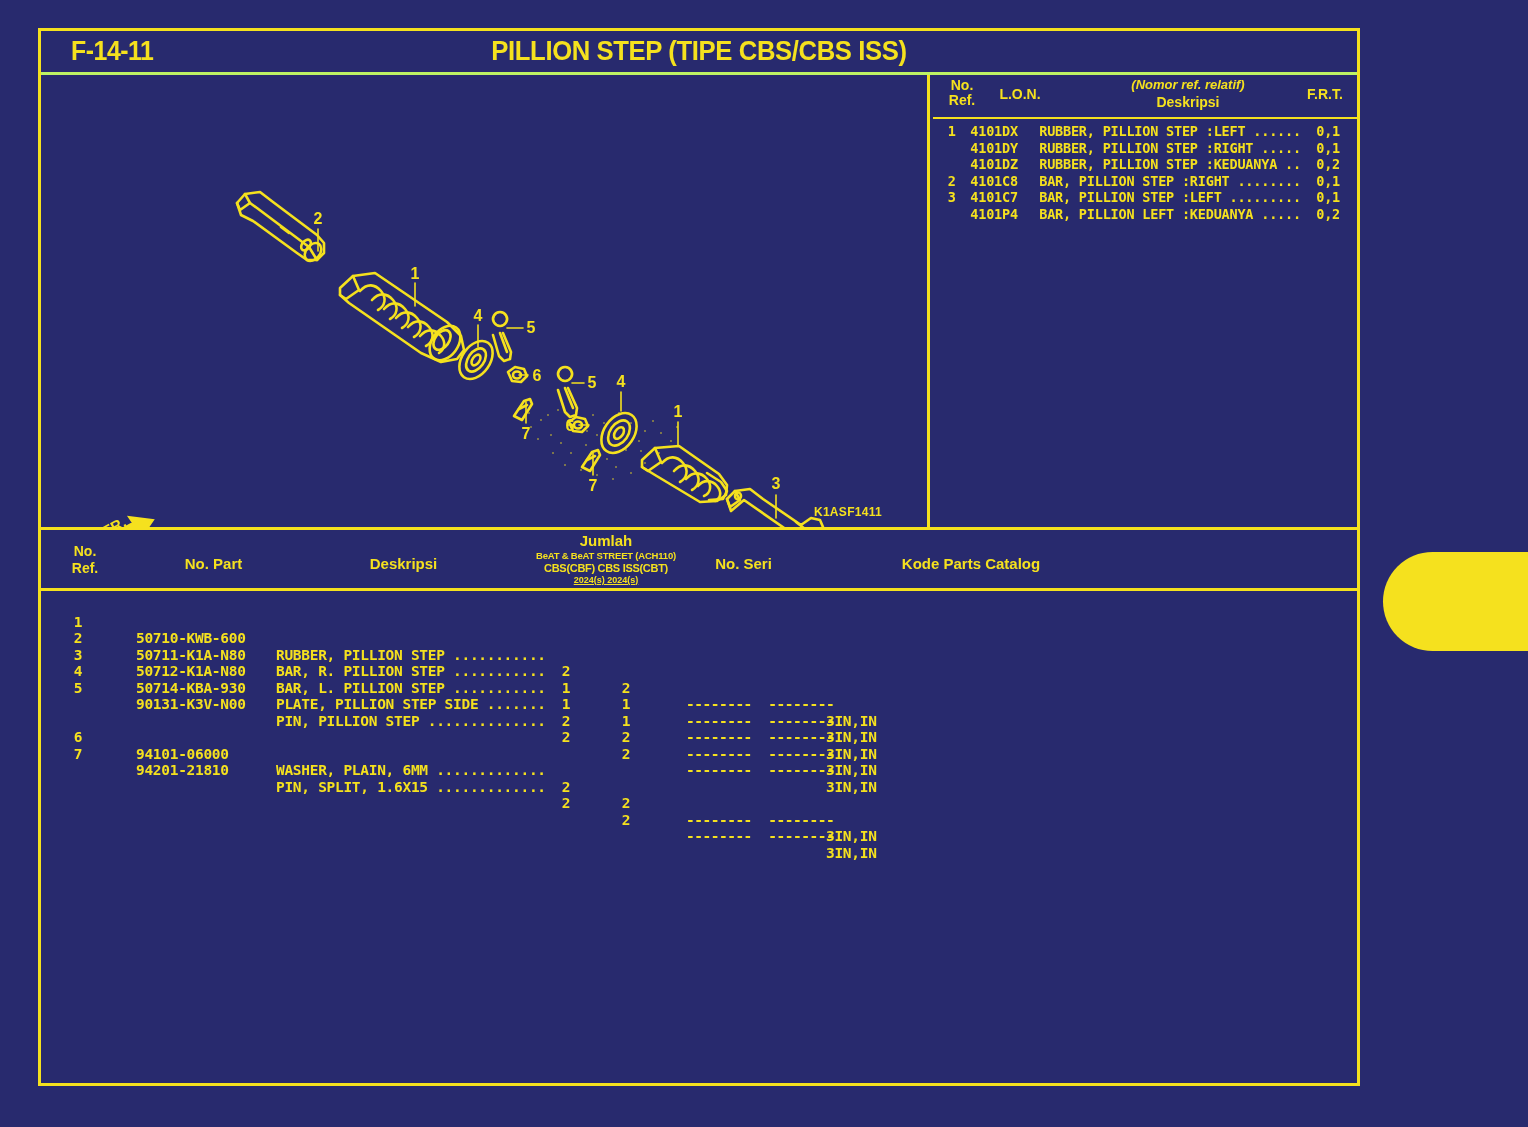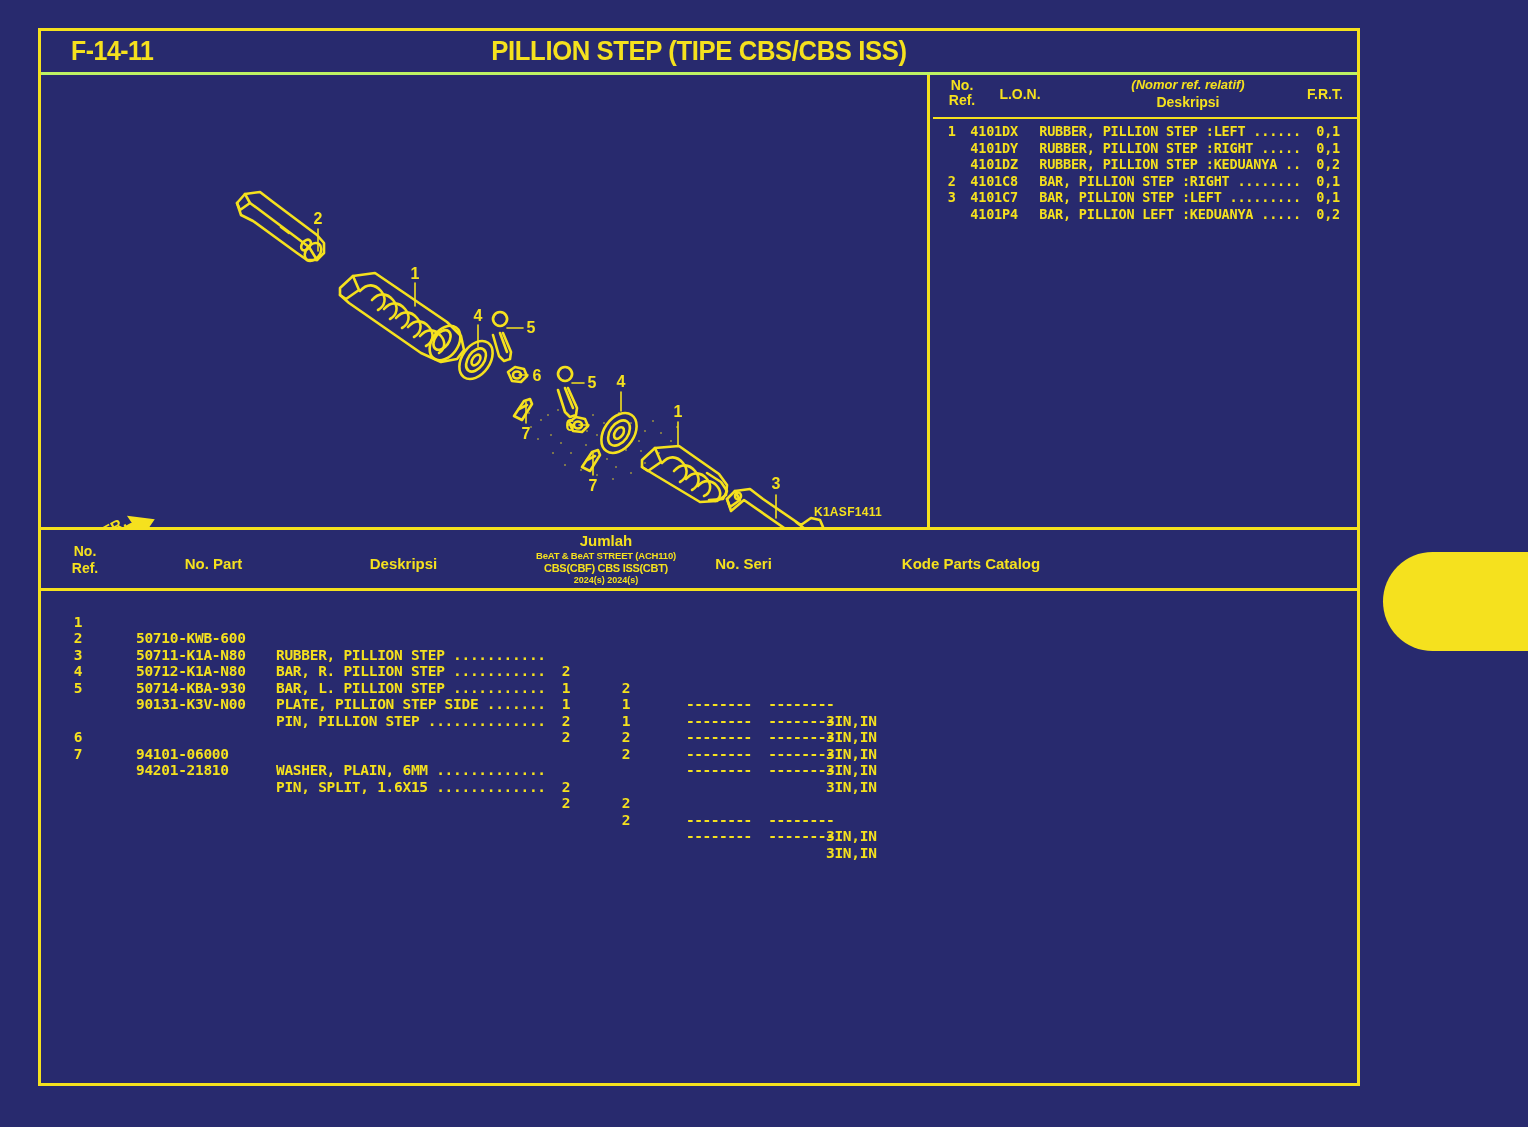--- a/index.html
+++ b/index.html
@@ -134,21 +134,21 @@
     font-weight: bold;
     color: #f5e11e;
     text-align: center;
   }
   #ph-noref  { left: 18px; top: 13px; width: 52px; line-height: 17px; font-size: 14px;}
   #ph-nopart { left: 95px; top: 25px; width: 155px; }
   #ph-desk   { left: 275px; top: 25px; width: 175px; }
   #ph-jumlah { left: 490px; top: 2px;  width: 150px; font-size: 15px; }
   #ph-model  { left: 470px; top: 20px; width: 190px; font-size: 9.5px; letter-spacing: -0.2px;}
   #ph-cbs    { left: 470px; top: 32px; width: 190px; font-size: 11px; letter-spacing: -0.3px;}
-  #ph-year   { left: 470px; top: 45px; width: 190px; font-size: 9px; }
+  #ph-year   { left: 470px; top: 45px; width: 190px; font-size: 9px; text-decoration: underline; }
   #ph-noseri { left: 625px; top: 25px; width: 155px; }
   #ph-kode   { left: 810px; top: 25px; width: 240px; }
 
   #parts-body {
     position: absolute;
     left: 0;
     top: 566px;
     width: 100%;
     font-family: "DejaVu Sans Mono", monospace;
     font-size: 14.5px;

